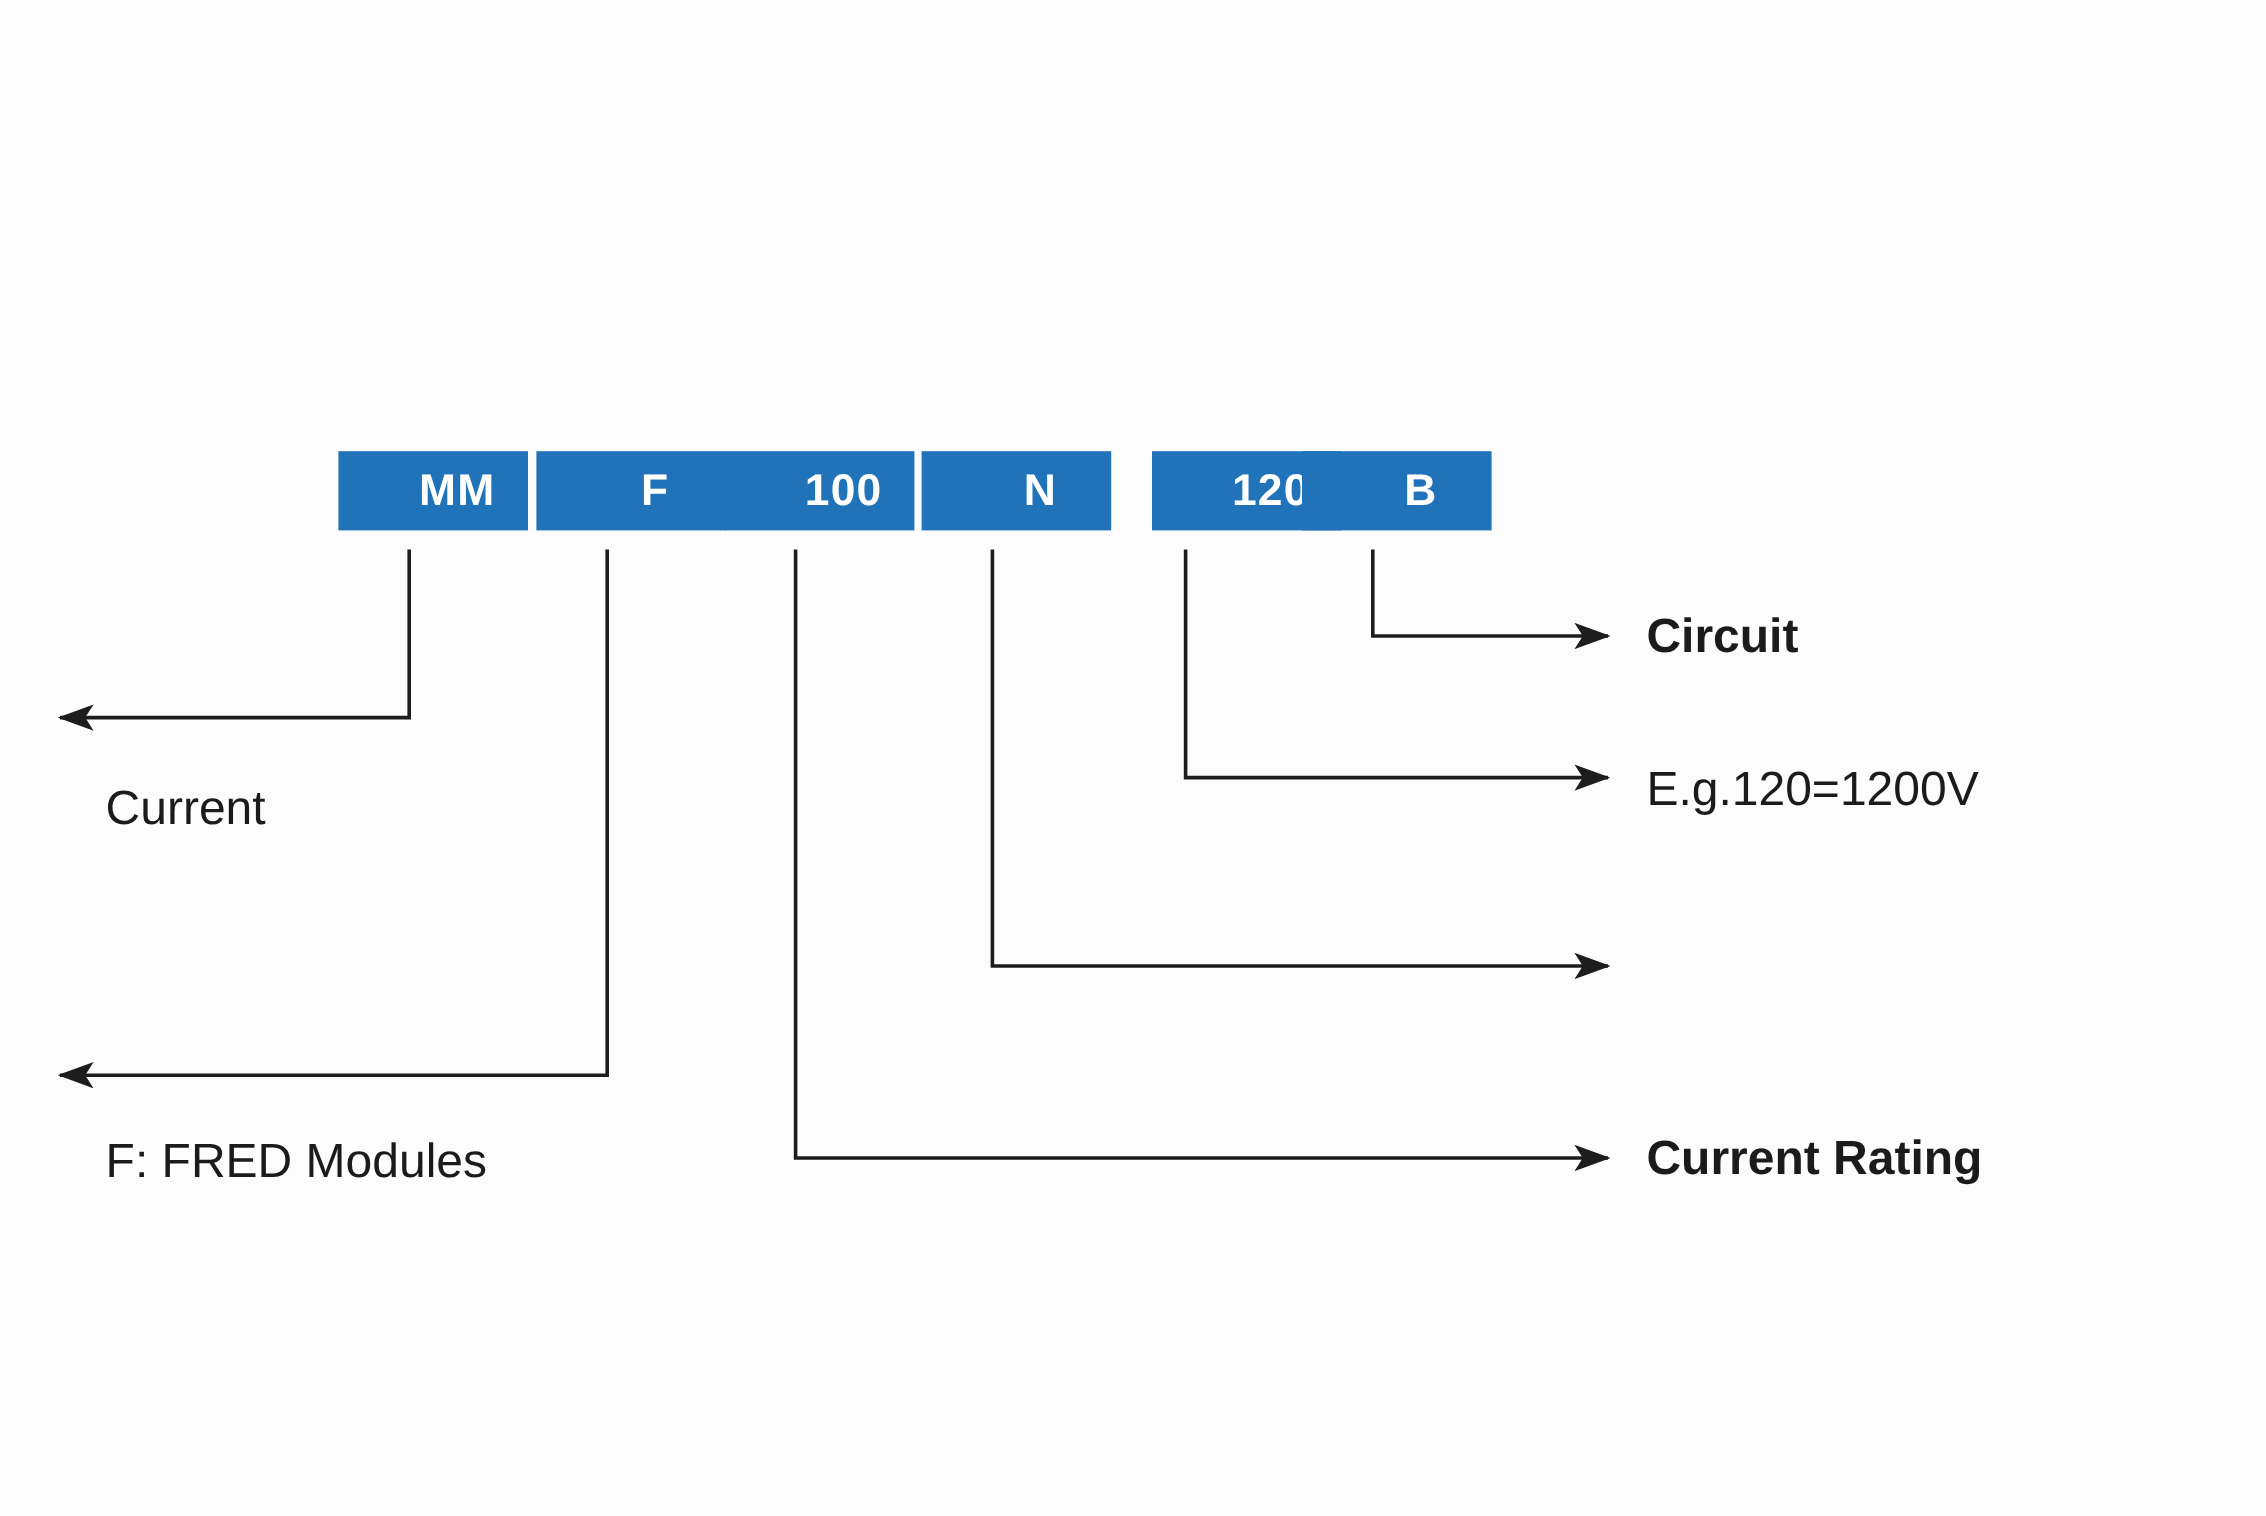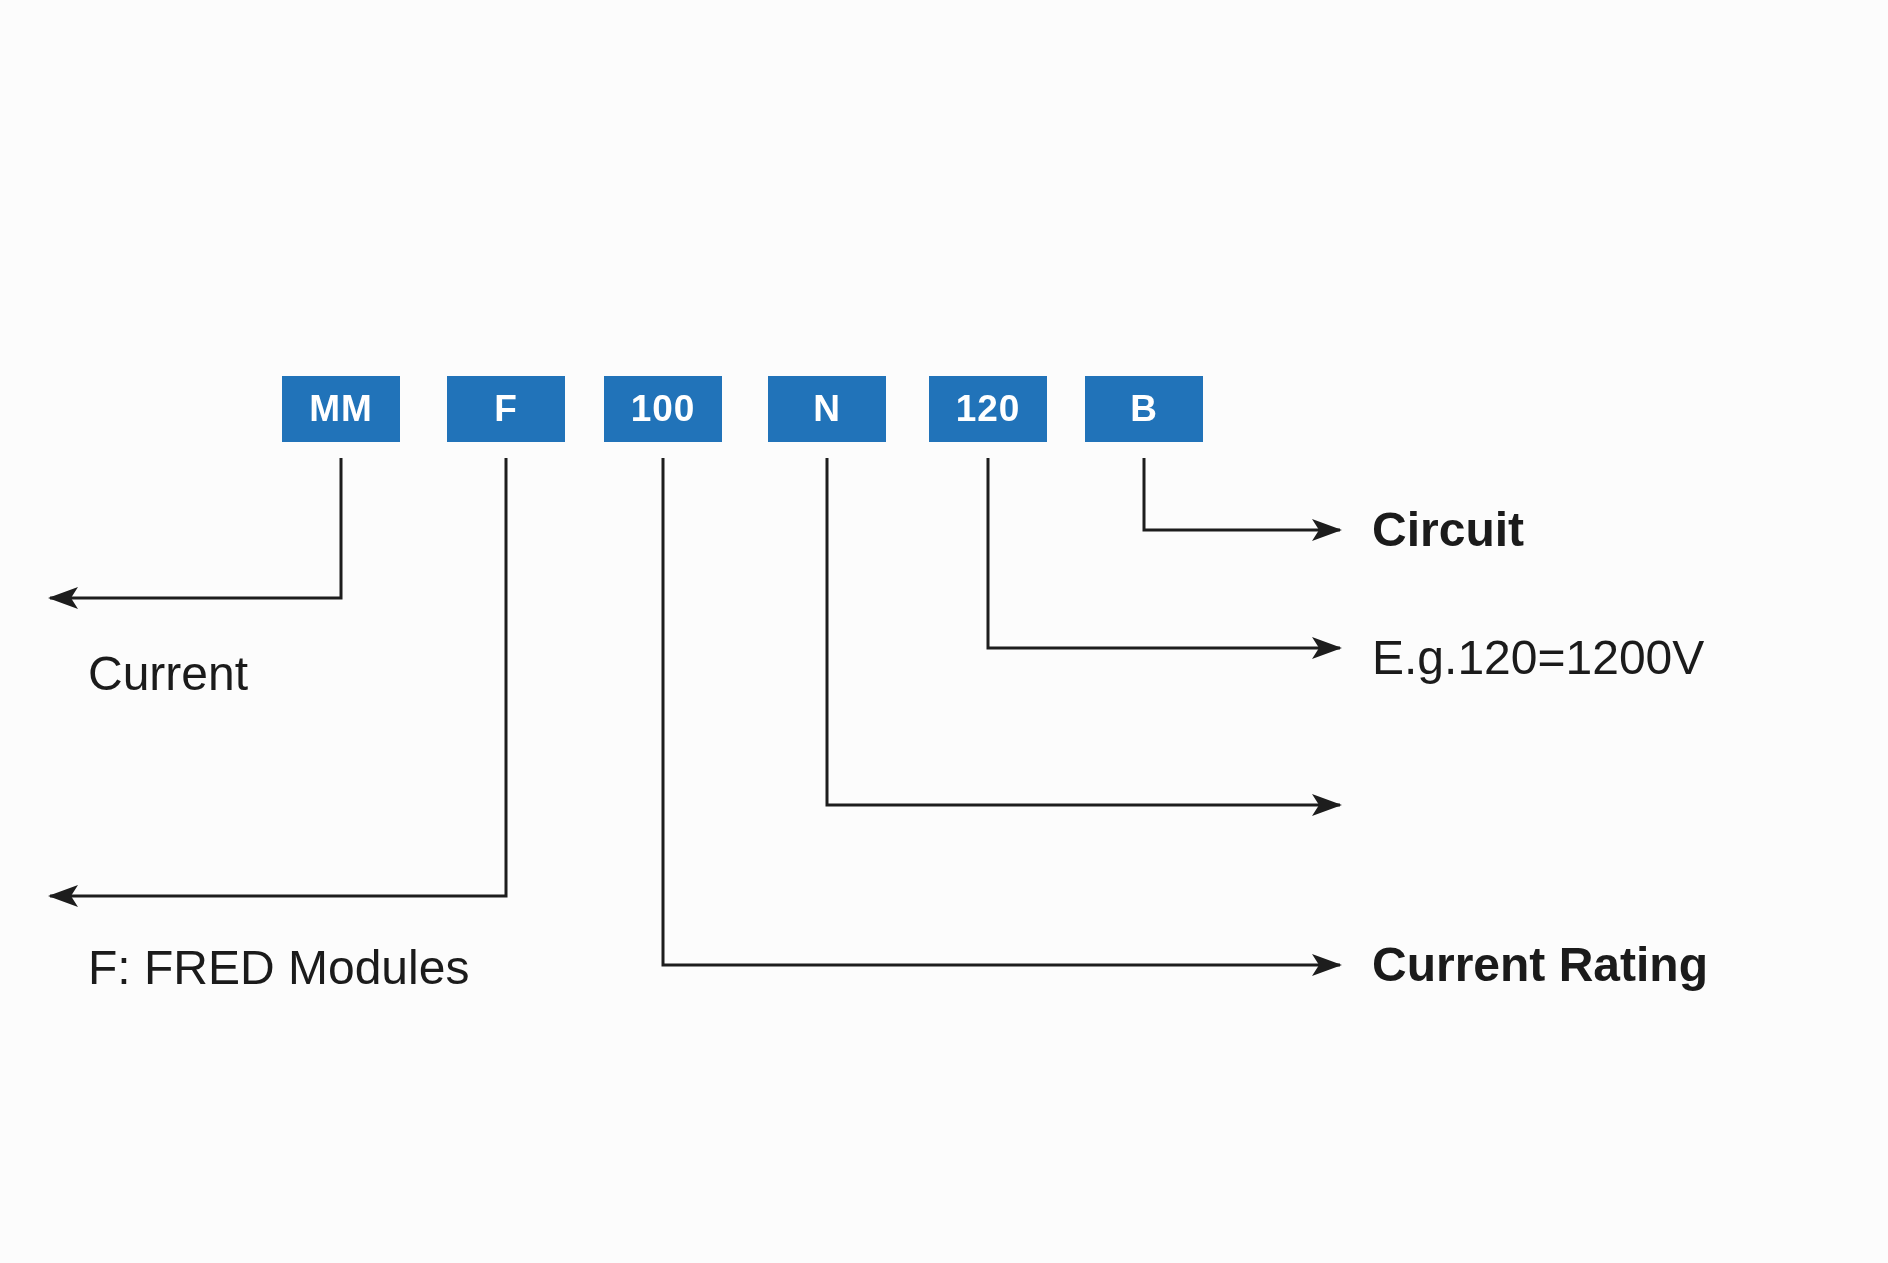--- a/index.html
+++ b/index.html
@@ -10,23 +10,23 @@
     font-family:"Liberation Sans","DejaVu Sans",sans-serif;
     color:#1b1b1b;
     overflow:hidden;
   }
   .connectors{position:absolute;left:0;top:0;width:1888px;height:1263px;}
   .connectors polyline{fill:none;stroke:#1d1d1d;stroke-width:3;}
   .code-box{
     position:absolute;top:376px;width:118px;height:66px;
     background:#2173b9;
     display:flex;align-items:center;justify-content:center;
-    color:#ffffff;font-size:37px;font-weight:bold;letter-spacing:1px;
+    color:#ffffff;font-size:37px;font-weight:bold;letter-spacing:1px;padding-left:40px;
   }
-  .side-label{position:absolute;font-size:48px;line-height:50px;white-space:nowrap;}
+  .side-label{position:absolute;font-size:40px;line-height:50px;white-space:nowrap;}
   .side-label .title-bold{font-weight:bold;}
   .side-label .title-reg{font-weight:normal;}
   .side-label .detail{font-weight:normal;margin-top:10px;}
   .subc{font-size:0.62em;vertical-align:-0.12em;}
 </style>
 </head>
 <body>
 
 <div class="stage">
 
@@ -41,21 +41,21 @@
     <polyline points="663,458 663,965 1340,965" marker-end="url(#ah)"></polyline>
     <polyline points="827,458 827,805 1340,805" marker-end="url(#ah)"></polyline>
     <polyline points="988,458 988,648 1340,648" marker-end="url(#ah)"></polyline>
     <polyline points="1144,458 1144,530 1340,530" marker-end="url(#ah)"></polyline>
   </svg>
 
   <div class="code-box" style="left:282px">MM</div>
   <div class="code-box" style="left:447px">F</div>
   <div class="code-box" style="left:604px">100</div>
   <div class="code-box" style="left:768px">N</div>
-  <div class="code-box" style="left:929px">120</div>
+  <div class="code-box" style="left:960px">120</div>
   <div class="code-box" style="left:1085px">B</div>
 
   <div class="side-label" style="left:88px;top:649px">
     <div class="title-reg">Current</div>
   </div>
   <div class="side-label" style="left:88px;top:943px">
     <div class="title-reg">F: FRED Modules</div>
   </div>
 
   <div class="side-label" style="left:1372px;top:505px">

